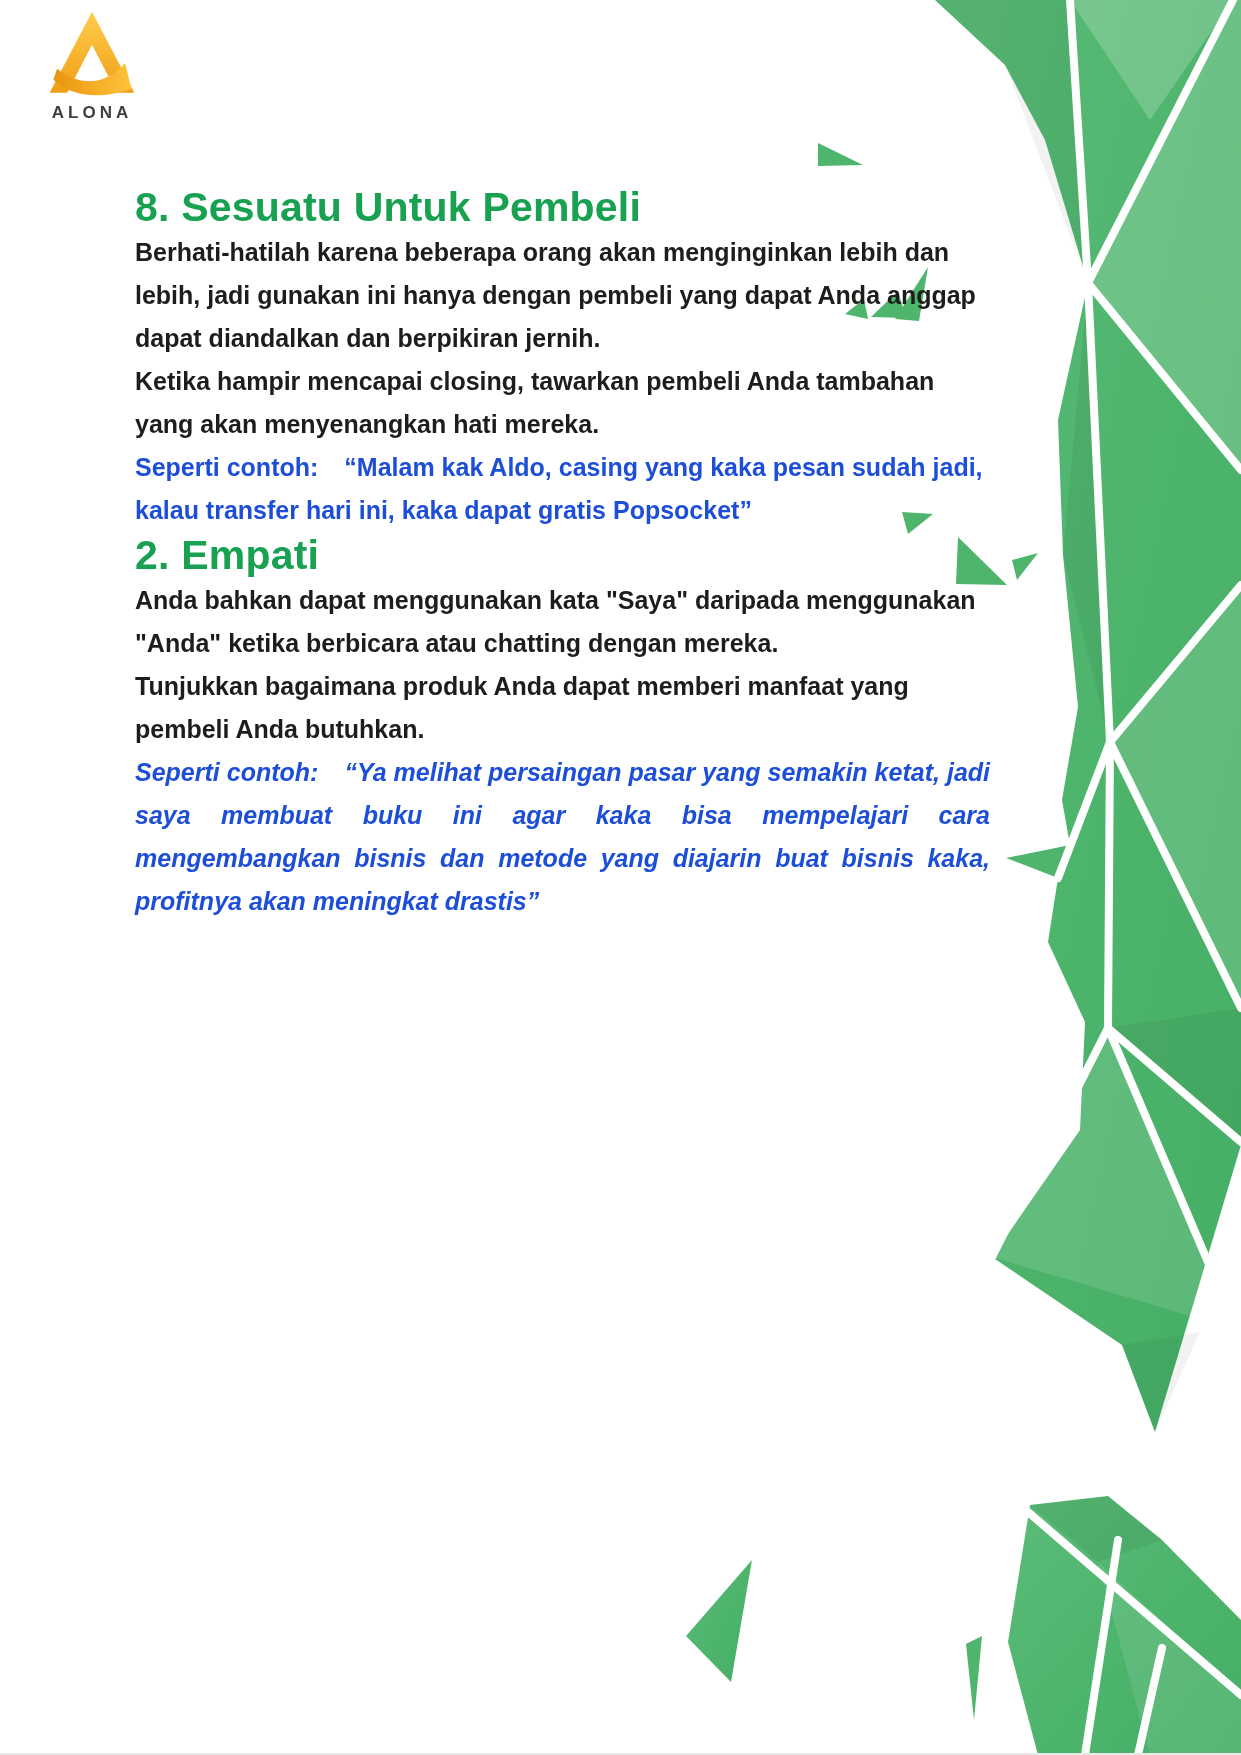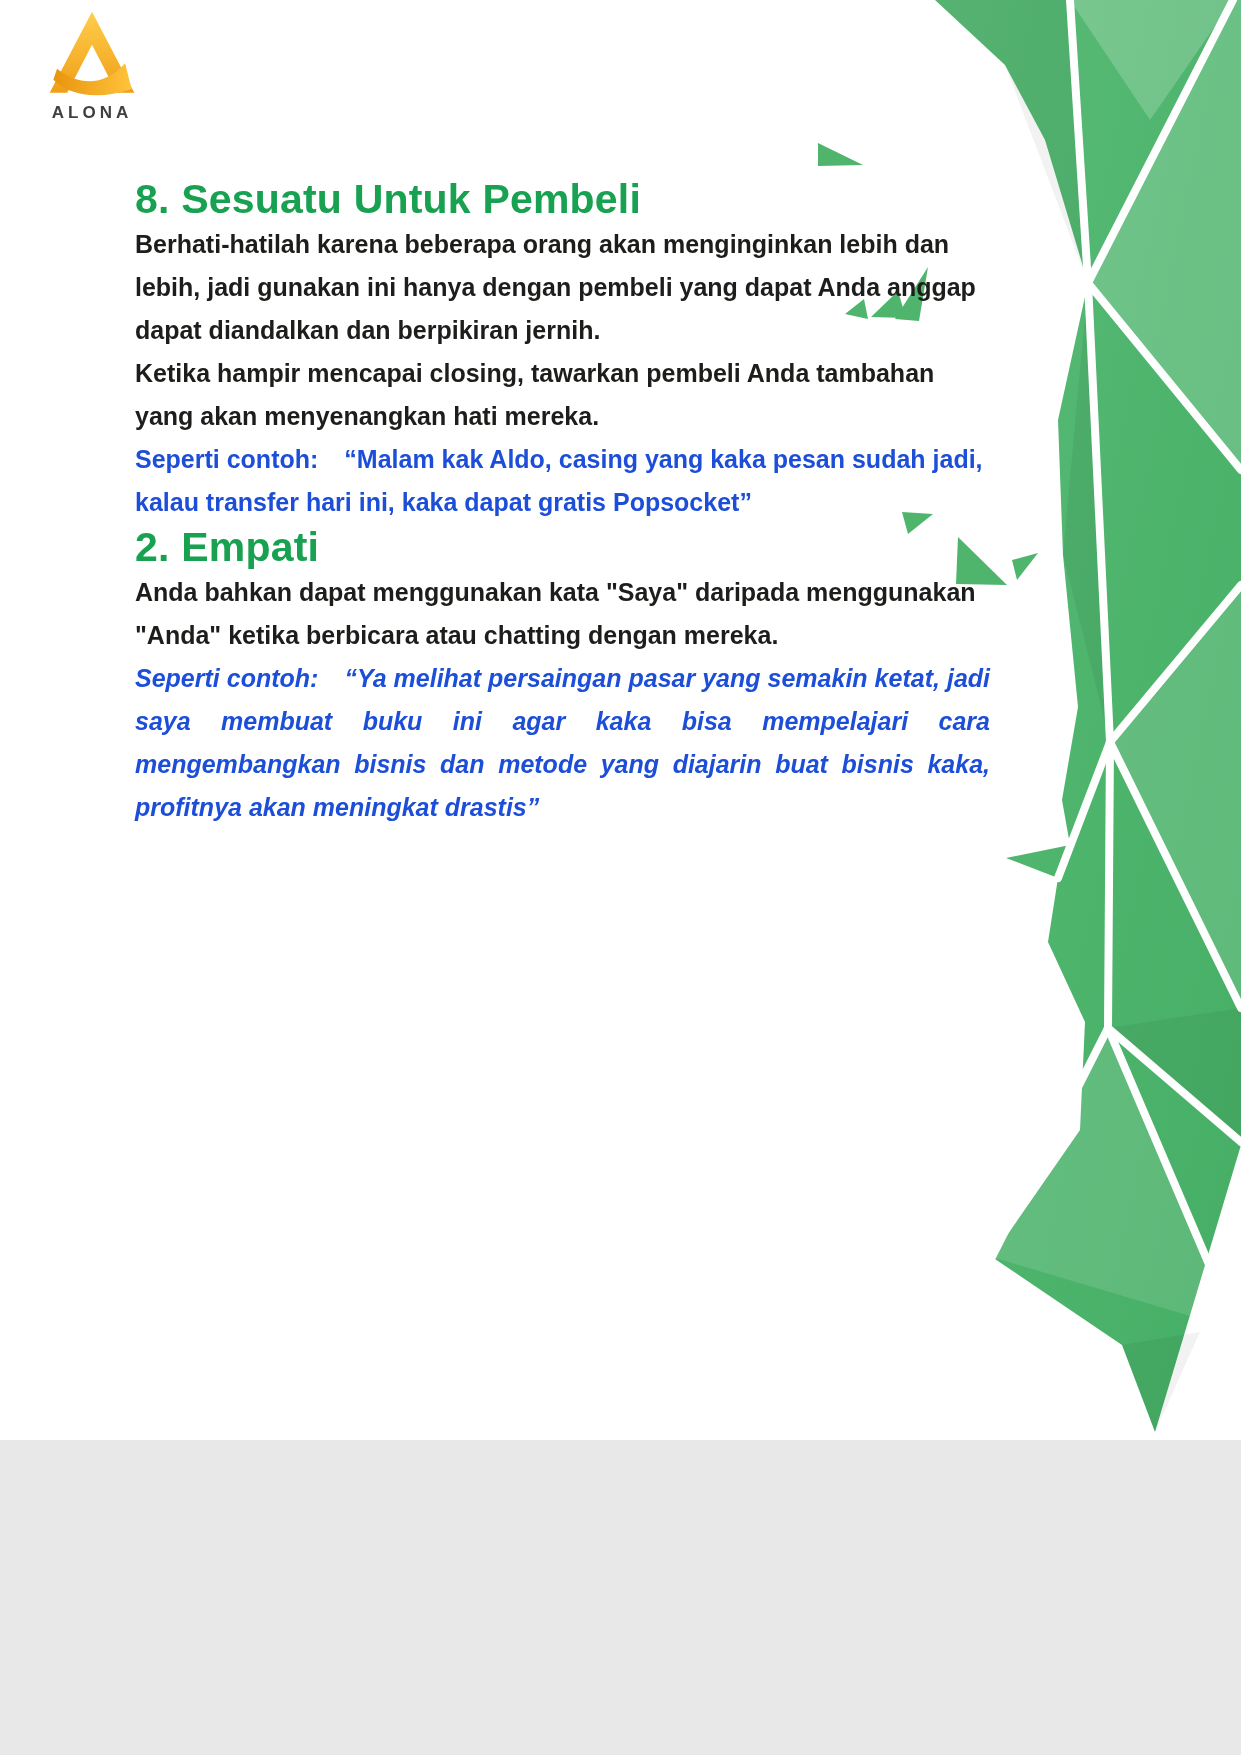--- a/index.html
+++ b/index.html
@@ -1,21 +1,21 @@
 <!DOCTYPE html>
 <html><head>
 <meta charset="utf-8">
 <style>
   html, body { margin: 0; padding: 0; background: #e8e8e8; }
   * { box-sizing: border-box; }
 
   .page {
     position: relative;
     width: 1241px;
-    height: 1440px;
+    height: 1753px;
     margin: 0 auto;
     background: #ffffff;
     overflow: hidden;
     font-family: "Liberation Sans", "DejaVu Sans", sans-serif;
   }
 
   
   .deco {
     position: absolute;
     inset: 0;
@@ -38,21 +38,21 @@
     font-size: 17px;
     font-weight: bold;
     letter-spacing: 4px;
     color: #3f3f3f;
   }
 
   
   .content {
     position: absolute;
     left: 135px;
-    top: 176px;
+    top: 184px;
     width: 855px;
     z-index: 1;
     color: #1d1d1b;
   }
 
   h1.section-heading {
     margin: 0;
     font-size: 41px;
     line-height: 47px;
     font-weight: bold;
@@ -177,19 +177,20 @@
 
     <p class="example q1">
       <span class="example-label">Seperti contoh:</span><span class="example-quote">“Malam kak Aldo, casing yang kaka pesan sudah jadi, kalau transfer hari ini, kaka dapat gratis Popsocket”</span>
     </p>
 
     <h1 class="section-heading h-9">2. Empati</h1>
 
 
     <p class="body p4">Anda bahkan dapat menggunakan kata "Saya" daripada menggunakan "Anda" ketika berbicara atau chatting dengan mereka.</p>
 
+    <p class="body p5">Tunjukkan bagaimana produk Anda dapat memberi manfaat yang pembeli Anda butuhkan.</p>
 
     <p class="example justify q2">
       <span class="example-label">Seperti contoh:</span><span class="example-quote">“Ya melihat persaingan pasar yang semakin ketat, jadi saya membuat buku ini agar kaka bisa mempelajari cara mengembangkan bisnis dan metode yang diajarin buat bisnis kaka, profitnya akan meningkat drastis”</span>
     </p>
 
   </div>
 </div>
 
 </body></html>

